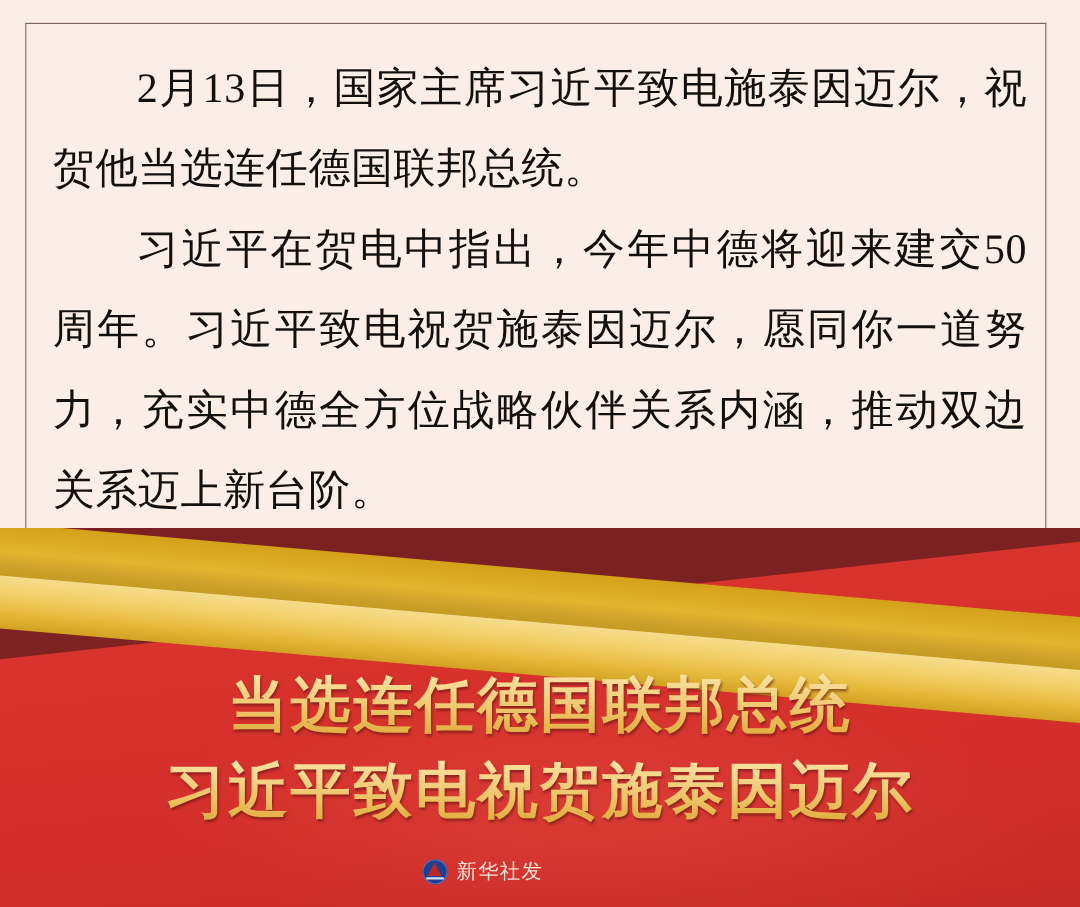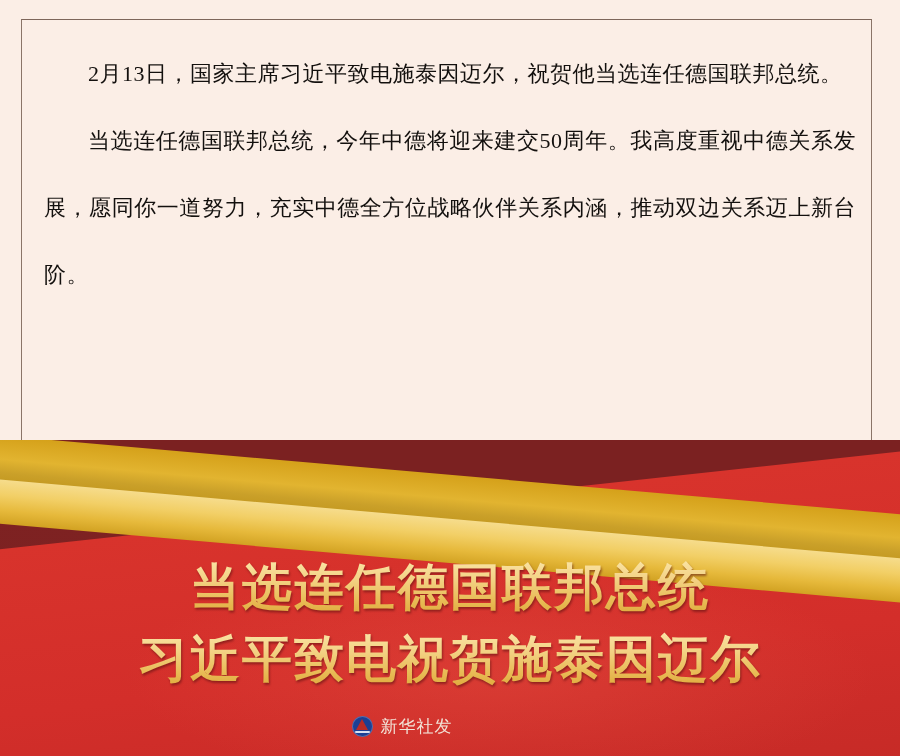--- a/index.html
+++ b/index.html
@@ -37,21 +37,21 @@
   }
 
   
   .body-text {
     position: absolute;
     left: 44px;
     top: 40px;
     width: 812px;
     color: #13100e;
     font-family: "Liberation Serif", "DejaVu Serif", serif;
-    font-size: 22px;
+    font-size: 35px;
     line-height: 67px;
     letter-spacing: 0.5px;
     text-align: justify;
     text-justify: inter-character;
   }
   .body-text p {
     margin: 0;
     text-indent: 2em;
   }
   .body-text p + p {
@@ -238,21 +238,21 @@
 <body>
 
 <div id="poster">
 
   <div class="doc-area"></div>
 
   <div class="doc-border"></div>
 
   <div class="body-text">
     <p>2月13日，国家主席习近平致电施泰因迈尔，祝贺他当选连任德国联邦总统。</p>
-    <p>当选连任德国联邦总统，今年中德将迎来建交50周年。我高度重视中德关系发展，愿同你一道努力，充实中德全方位战略伙伴关系内涵，推动双边关系迈上新台阶。</p>
+    <p>习近平在贺电中指出，今年中德将迎来建交50周年。习近平致电祝贺施泰因迈尔，愿同你一道努力，充实中德全方位战略伙伴关系内涵，推动双边关系迈上新台阶。</p>
   </div>
 
   <div class="band-wrap">
     <div class="band-base"></div>
     <div class="maroon-panel"></div>
     <div class="red-sheet"></div>
     <div class="red-wedge"></div>
     <div class="red-glow"></div>
     <div class="gold-stripe-back"></div>
     <div class="gold-stripe-front"></div>

